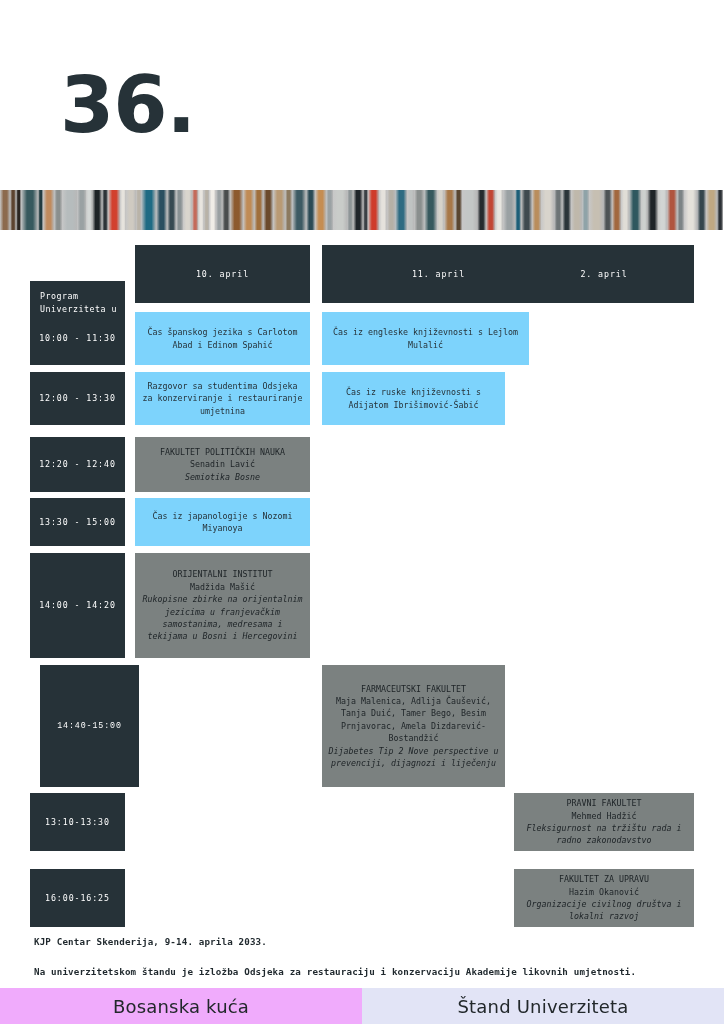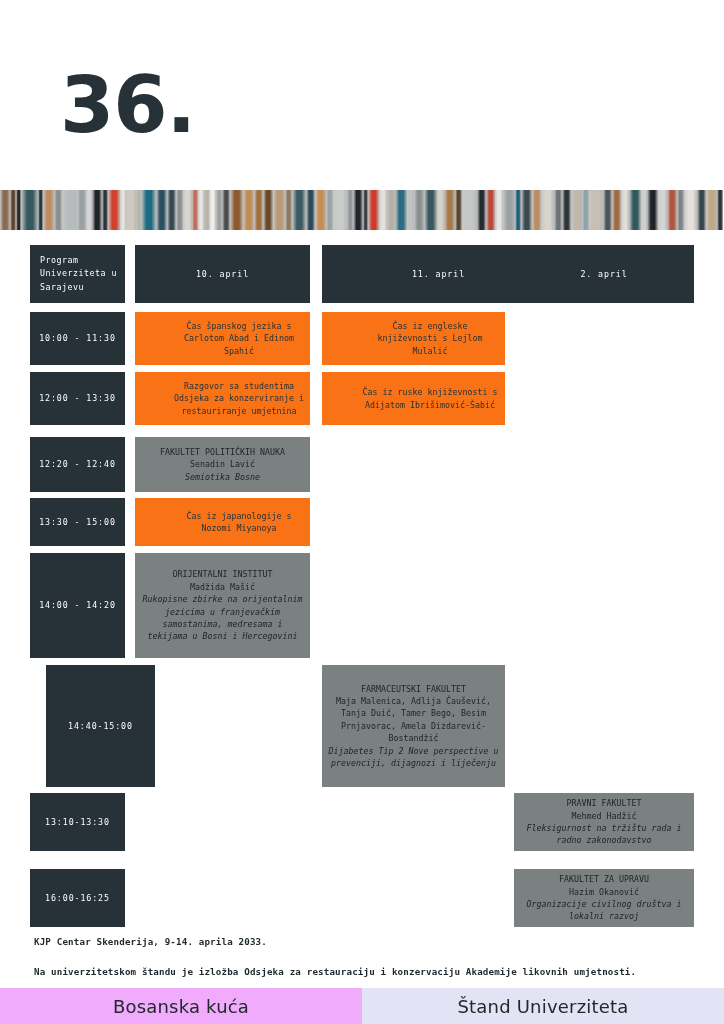--- a/index.html
+++ b/index.html
@@ -68,35 +68,35 @@
     padding: 4px 6px;
     font-size: 8.3px;
     line-height: 12.4px;
   }
   .cell.dark {
     background: #263238;
     color: #ffffff;
     letter-spacing: 0.9px;
   }
   .cell.lav {
-    background: #f97316;
+    background: #7dd3fc;
     color: #263238;
-    padding-left: 39px;
   }
   .cell.gray {
     background: #7b8180;
     color: #1d2326;
   }
   .cell .inner { width: 100%; }
   .hdr-left {
     justify-content: flex-start;
     text-align: left;
     padding-left: 10px;
     letter-spacing: 0.5px !important;
     line-height: 13.5px;
+    margin-top: 36px;
   }
   .ital { font-style: italic; }
 
   
   .note {
     position: absolute;
     left: 34px;
     font-family: "DejaVu Sans Mono", "Liberation Mono", monospace;
     font-weight: 700;
     font-size: 9.2px;
@@ -226,21 +226,21 @@
     </div>
     <div class="cell dark" style="left: 514px; width: 180px; top: 5px; height: 58px;">
       <div class="inner"><span>2. april</span></div>
     </div>
     <div class="cell dark" style="left: 30px; width: 95px; top: 72px; height: 53px;">
       <div class="inner">10:00 - 11:30</div>
     </div>
     <div class="cell lav" style="left: 135px; width: 175px; top: 72px; height: 53px;">
       <div class="inner"><span>Čas španskog jezika s Carlotom Abad i Edinom Spahić</span></div>
     </div>
-    <div class="cell lav" style="left: 322px; width: 183px; top: 72px; height: 53px;">
+    <div class="cell lav" style="left: 322px; width: 207px; top: 72px; height: 53px;">
       <div class="inner"><span>Čas iz engleske književnosti s Lejlom Mulalić</span></div>
     </div>
     <div class="cell dark" style="left: 30px; width: 95px; top: 132px; height: 53px;">
       <div class="inner">12:00 - 13:30</div>
     </div>
     <div class="cell lav" style="left: 135px; width: 175px; top: 132px; height: 53px;">
       <div class="inner"><span>Razgovor sa studentima Odsjeka za konzerviranje i restauriranje umjetnina</span></div>
     </div>
     <div class="cell lav" style="left: 322px; width: 183px; top: 132px; height: 53px;">
       <div class="inner"><span>Čas iz ruske književnosti s Adijatom Ibrišimović-Šabić</span></div>
@@ -264,21 +264,21 @@
     <div class="cell dark" style="left: 30px; width: 95px; top: 313px; height: 105px;">
       <div class="inner">14:00 - 14:20</div>
     </div>
     <div class="cell gray" style="left: 135px; width: 175px; top: 313px; height: 105px;">
       <div class="inner">
         <div>ORIJENTALNI INSTITUT</div>
         <div>Madžida Mašić</div>
         <div class="ital">Rukopisne zbirke na orijentalnim jezicima u franjevačkim samostanima, medresama i tekijama u Bosni i Hercegovini</div>
       </div>
     </div>
-    <div class="cell dark" style="left: 46px; width: 109px; top: 425px; height: 122px;">
+    <div class="cell dark" style="left: 40px; width: 99px; top: 425px; height: 122px; font-family: Liberation Mono, monospace;">
       <div class="inner">14:40-15:00</div>
     </div>
     <div class="cell gray" style="left: 322px; width: 183px; top: 425px; height: 122px;">
       <div class="inner">
         <div>FARMACEUTSKI FAKULTET</div>
         <div>Maja Malenica, Adlija Čaušević, Tanja Duić, Tamer Bego, Besim Prnjavorac, Amela Dizdarević-Bostandžić</div>
         <div class="ital">Dijabetes Tip 2 Nove perspective u prevenciji, dijagnozi i liječenju</div>
       </div>
     </div>
     <div class="cell dark" style="left: 30px; width: 95px; top: 553px; height: 58px;">

